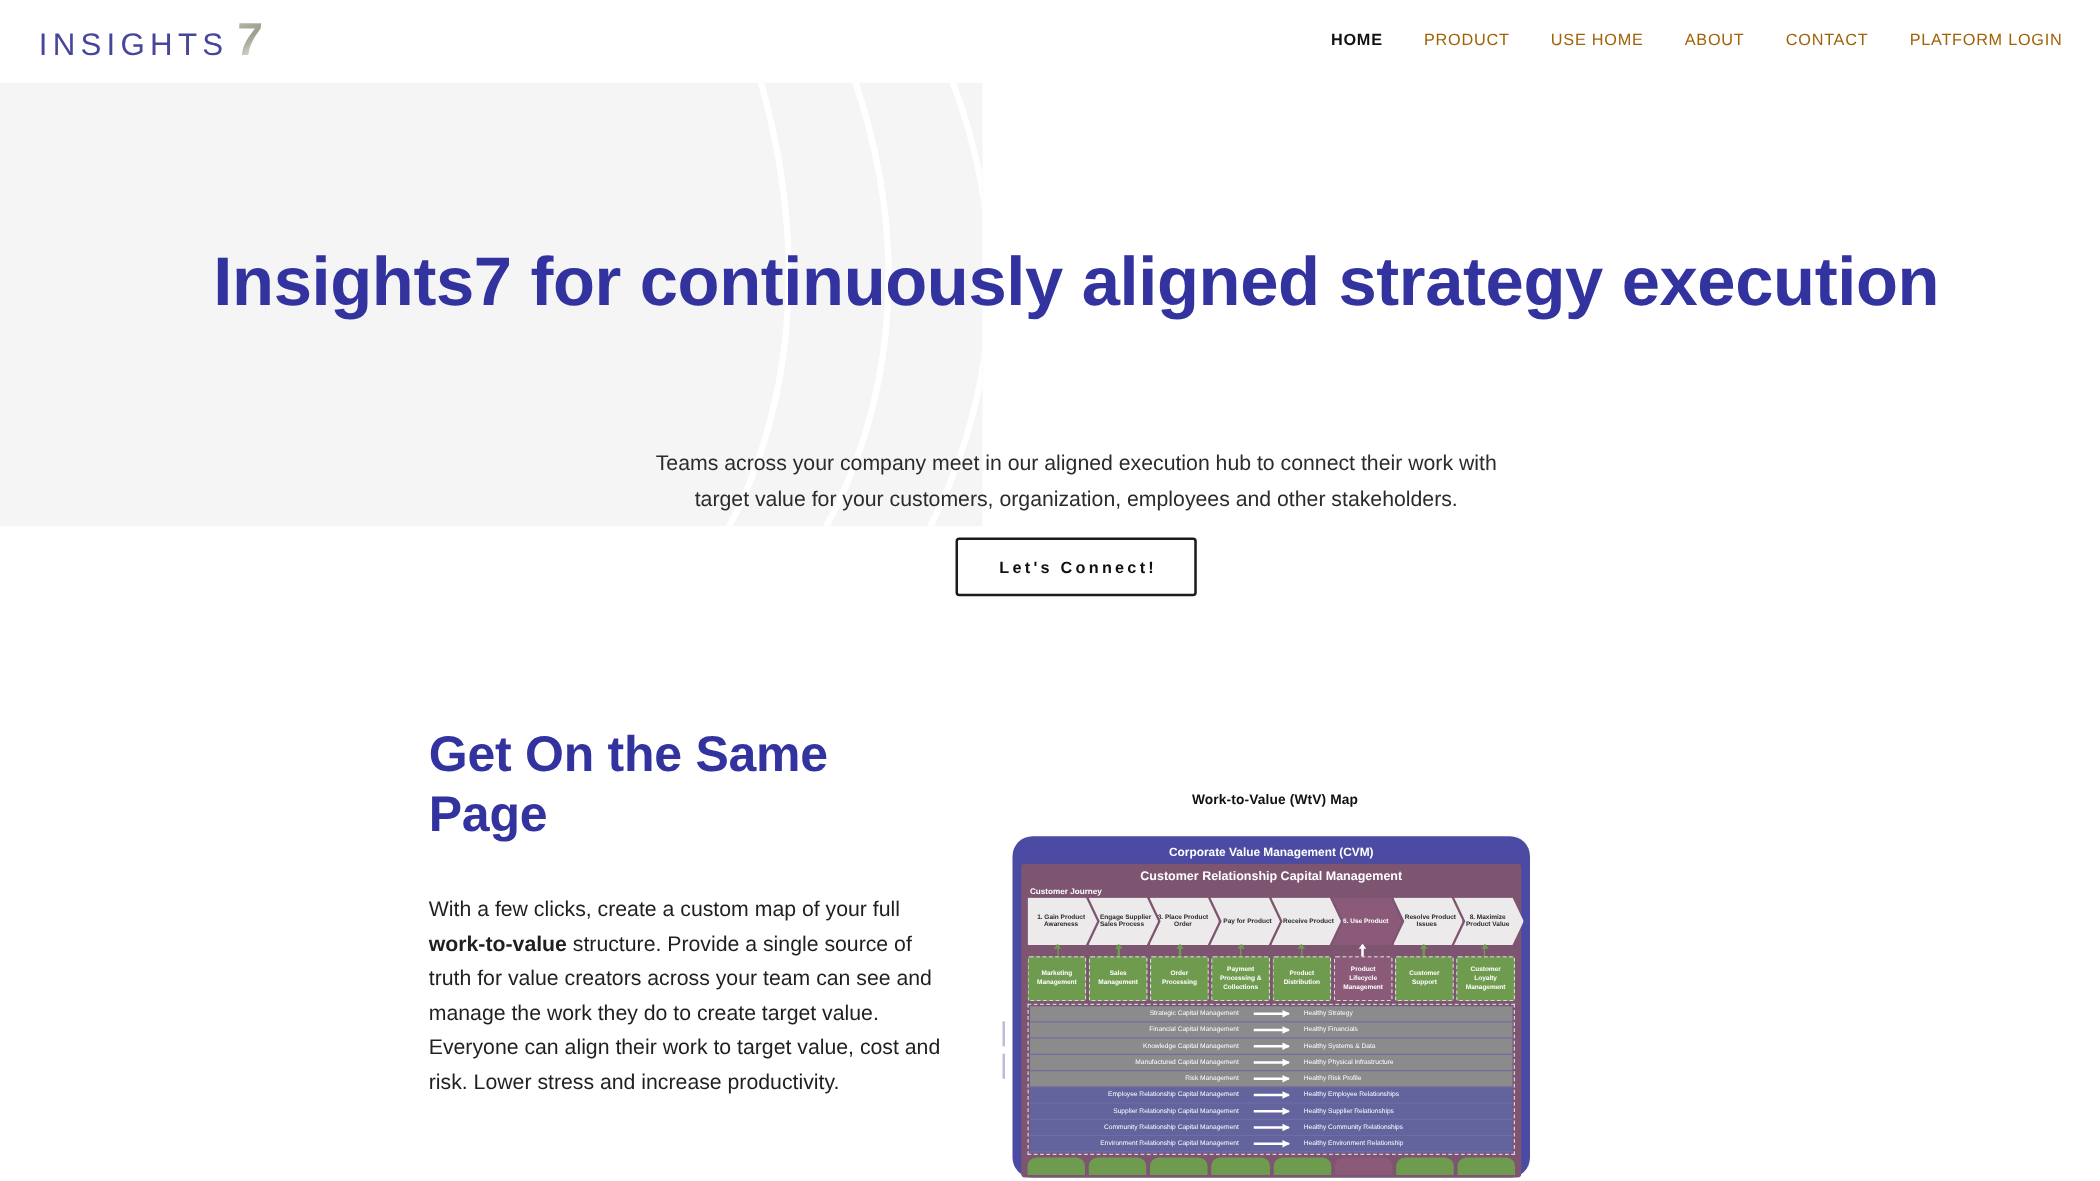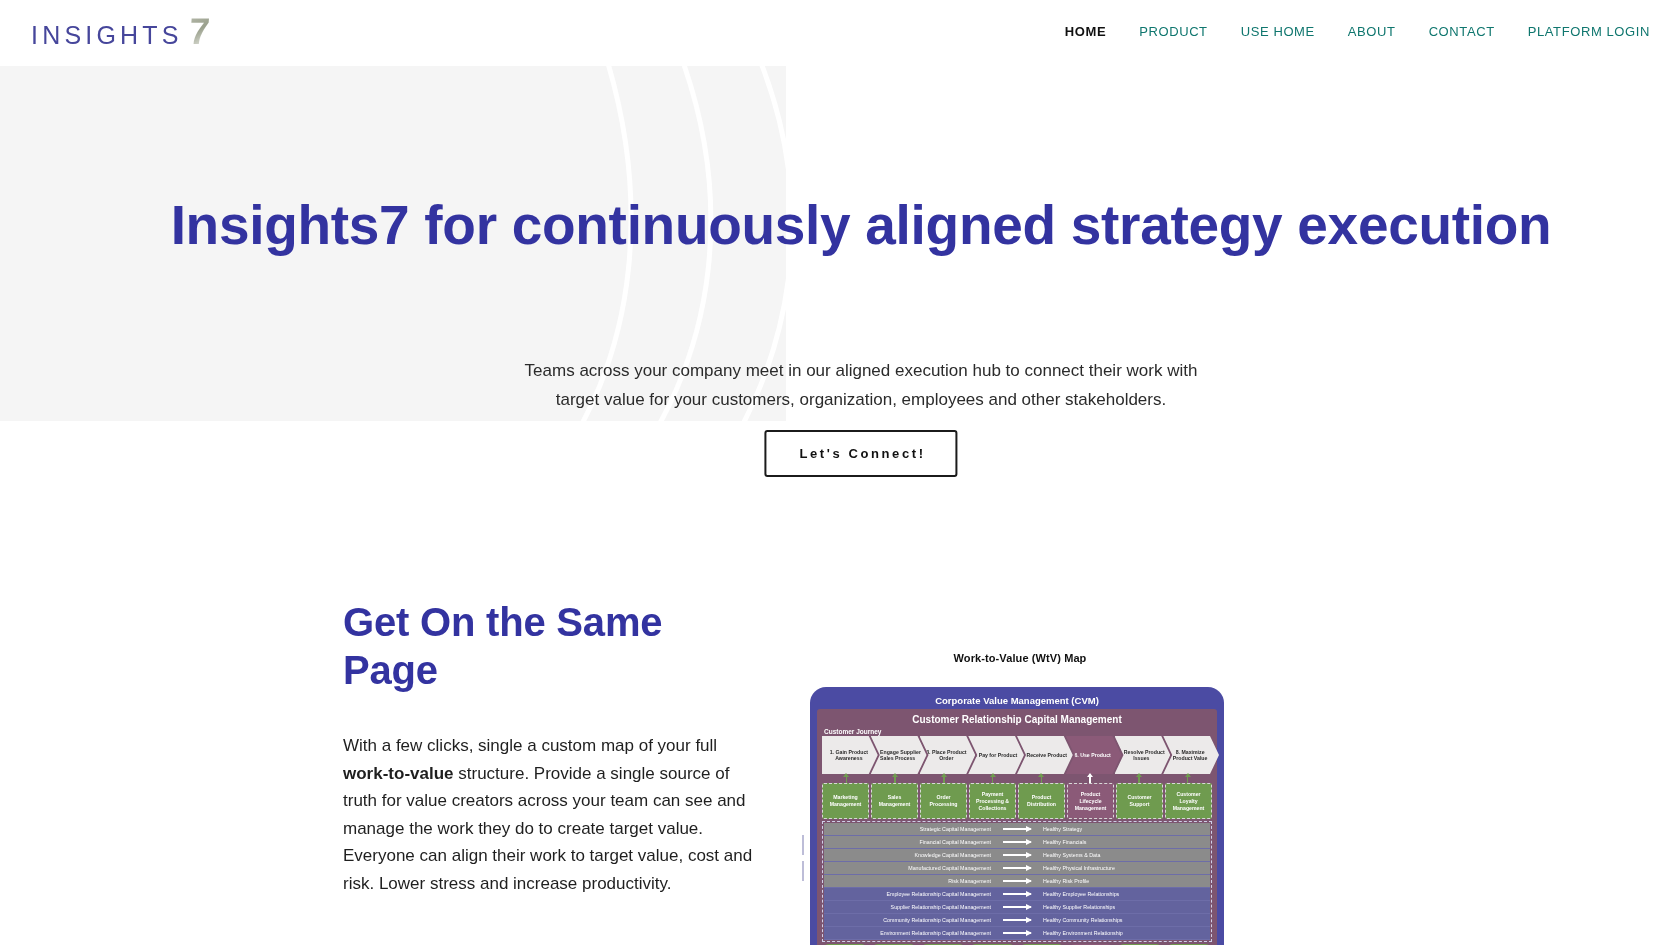--- a/index.html
+++ b/index.html
@@ -23,21 +23,21 @@
     color: #46469b; line-height: 1;
   }
   .logo-seven {
     font-size: 37px; font-weight: 700; line-height: 1; margin-left: 6px;
     background: linear-gradient(150deg,#b9bcae 0%, #9aa08d 45%, #cfd2c7 75%, #8e9580 100%);
     -webkit-background-clip: text; background-clip: text; color: transparent;
     transform: skewX(-4deg);
   }
   .nav { position: absolute; right: 30px; top: 24px; display: flex; align-items: flex-end; }
   .nav-item {
-    font-size: 13px; letter-spacing: 0.6px; color: #0f766e;
+    font-size: 13px; letter-spacing: 0.6px; color: #a16207;
     margin-left: 33px; font-weight: 400; white-space: nowrap; cursor: pointer;
   }
   .nav-item.active { color: #111111; font-weight: 700; }
 
   
   .hero { position: absolute; top: 66px; left: 0; width: 1680px; height: 500px; background:#fff; }
   .hero-panel {
     position: absolute; top: 0; left: 0; width: 786px; height: 355px;
     background: #f5f5f5; overflow: hidden;
   }
@@ -56,21 +56,21 @@
   .hero-btn {
     position: absolute; top: 364px; left: 50%; transform: translateX(-50%);
     border: 2px solid #1b1b1b; background: transparent;
     padding: 14px 30px 14px 33px; color: #111111;
     font-size: 13px; font-weight: 700; letter-spacing: 2.6px;
     border-radius: 3px; cursor: pointer;
     font-family: "Liberation Sans", sans-serif;
   }
 
   
-  .sec2 { position: absolute; top: 558px; left: 0; width: 1396px; height: 379px; }
+  .sec2 { position: absolute; top: 540px; left: 0; width: 1396px; height: 379px; }
   .sec2-text { position: absolute; left: 343px; top: 40px; width: 420px; }
   .sec2-title {
     color: #3333a0; font-size: 40px; font-weight: 700;
     line-height: 1.2; letter-spacing: -0.2px;
   }
   .sec2-body {
     margin-top: 38px; color: #1f1f1f; font-size: 17px;
     line-height: 1.62; font-weight: 400;
   }
   .sec2-body b { font-weight: 700; }
@@ -193,21 +193,21 @@
       <div class="hero-title">Insights7 for continuously aligned strategy execution</div>
       <div class="hero-sub">Teams across your company meet in our aligned execution hub to connect their work with target value for your customers, organization, employees and other stakeholders.</div>
       <button class="hero-btn">Let's Connect!</button>
     </div>
   </div>
 
   <div class="sec2">
     <div class="sec2-text">
       <h2 class="sec2-title">Get On the Same Page</h2>
       <p class="sec2-body">
-        <span>With a few clicks, single a custom map of your full </span><b>work-to-value</b><span> structure. Provide a single source of truth for value creators across your team can see and manage the work they do to create target value. Everyone can align their work to target value, cost and risk. Lower stress and increase productivity.</span>
+        <span>With a few clicks, create a custom map of your full </span><b>work-to-value</b><span> structure. Provide a single source of truth for value creators across your team can see and manage the work they do to create target value. Everyone can align their work to target value, cost and risk. Lower stress and increase productivity.</span>
       </p>
     </div>
 
     <div class="diagram-wrap">
       <div class="diagram-caption">Work-to-Value (WtV) Map</div>
       <div class="tablet">
         <div class="stand-left">
             <i></i>
             <i></i>
           </div>

